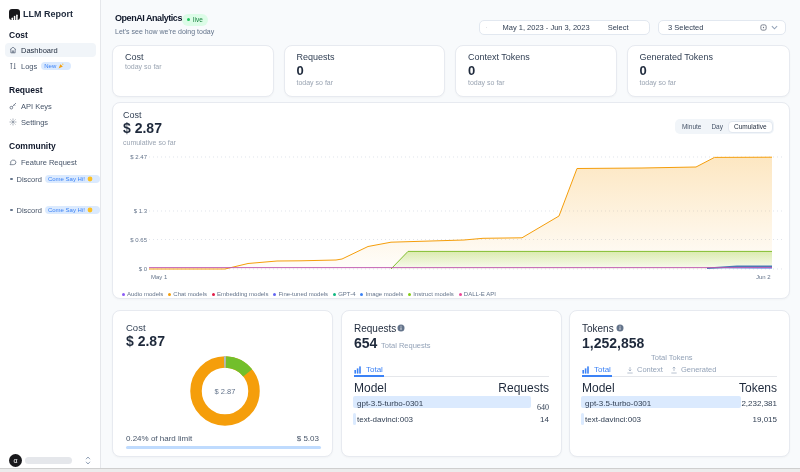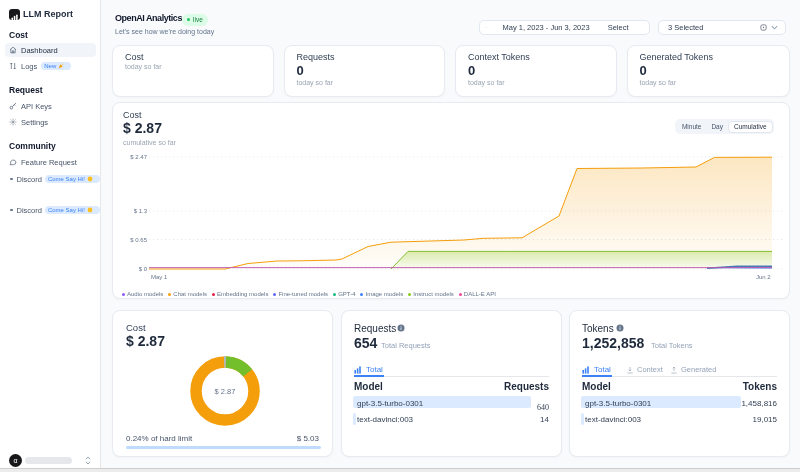--- a/index.html
+++ b/index.html
@@ -11,21 +11,21 @@
 .sect { position:absolute; left:9px; font-size:8.5px; font-weight:bold; color:#0f172a; }
 .item { position:absolute; left:5px; width:91px; height:14px; display:flex; align-items:center; color:#475569; font-size:7.5px; }
 .item svg { margin-left:4px; margin-right:4px; flex:none; }
 .badge { display:inline-flex; align-items:center; background:#dbeafe; color:#3b82f6; border-radius:5px; font-size:6px; padding:1px 3px; margin-left:4px; white-space:nowrap; }
 
 .card { position:absolute; background:#fff; border:1px solid #e7eaf0; border-radius:8px; box-shadow:0 1px 2px rgba(0,0,0,0.03); }
 .statlabel { font-size:9px; color:#334155; font-weight:500; }
 .statval { font-size:13px; font-weight:bold; color:#1e293b; }
 .statsub { font-size:7px; color:#9aa4b2; }
 
-.thead { font-size:10px; font-weight:bold; color:#1e293b; }
+.thead { font-size:12px; font-weight:normal; color:#1e293b; }
 .trow { font-size:8px; color:#334155; }
 .bluebar { position:absolute; background:#dbeafe; border-radius:2px; height:12px; }
 .tabblue { color:#3b82f6; font-size:8px; font-weight:500; }
 .tabgray { color:#94a3b8; font-size:8px; }
 </style>
 </head>
 <body>
 
 <div id="sidebar">
 
@@ -267,21 +267,21 @@
 </div>
 
 <div class="card" style="left:569px;top:310px;width:221px;height:147px;">
   <div style="position:absolute;left:12px;top:12px;font-size:10px;font-weight:500;color:#1e293b;">Tokens</div>
   <svg style="position:absolute;left:46px;top:13px;" width="8" height="8" viewBox="0 0 16 16">
       <circle cx="8" cy="8" r="7" fill="#64748b"></circle>
       <rect x="7.2" y="6.8" width="1.6" height="5" fill="#fff"></rect>
       <rect x="7.2" y="3.6" width="1.6" height="1.8" fill="#fff"></rect>
     </svg>
   <div style="position:absolute;left:12px;top:24px;font-size:14px;font-weight:bold;color:#1e293b;">1,252,858</div>
-  <div style="position:absolute;left:81px;top:30px;font-size:7.5px;color:#94a3b8;">Total Tokens</div>
+  <div style="position:absolute;left:81px;top:42px;font-size:7.5px;color:#94a3b8;">Total Tokens</div>
 
   <div style="position:absolute;left:12px;right:12px;top:52px;height:14px;border-bottom:1px solid #e5e7eb;">
     <svg style="position:absolute;left:0;top:3px;" width="8" height="8" viewBox="0 0 10 10">
         <g fill="#3b82f6">
           <rect x="0.5" y="5" width="2" height="4.5"></rect>
           <rect x="3.5" y="3" width="2" height="6.5"></rect>
           <rect x="6.5" y="0.5" width="2" height="9"></rect>
         </g>
       </svg>
     <span class="tabblue" style="position:absolute;left:12px;top:2px;">Total</span>
@@ -292,20 +292,20 @@
     <svg style="position:absolute;left:88px;top:3px;" width="8" height="8" viewBox="0 0 24 24" fill="none" stroke="#94a3b8" stroke-width="2">
         <path d="M12 15V3M12 3 8 7M12 3l4 4M4 21h16"></path>
       </svg>
     <span class="tabgray" style="position:absolute;left:99px;top:2px;font-size:7.5px;">Generated</span>
     <span style="position:absolute;left:0;bottom:-1px;width:30px;height:2px;background:#3b82f6;"></span>
   </div>
   <div class="thead" style="position:absolute;left:12px;top:70px;">Model</div>
   <div class="thead" style="position:absolute;right:12px;top:70px;">Tokens</div>
   <div class="bluebar" style="left:11px;top:85px;width:160px;"></div>
   <div class="trow" style="position:absolute;left:15px;top:87.5px;">gpt-3.5-turbo-0301</div>
-  <div class="trow" style="position:absolute;right:12px;top:87.5px;">1,458,816</div>
+  <div class="trow" style="position:absolute;right:12px;top:87.5px;">2,232,381</div>
   <div class="bluebar" style="left:11px;top:101.5px;width:3px;"></div>
   <div class="trow" style="position:absolute;left:15px;top:104px;">text-davinci:003</div>
   <div class="trow" style="position:absolute;right:12px;top:104px;">19,015</div>
 </div>
 
 <div class="abs" style="left:0;top:468px;width:800px;height:1px;background:#cfcfcf;"></div>
 <div class="abs" style="left:0;top:469px;width:800px;height:3px;background:#ececec;"></div>
 
 </body></html>

